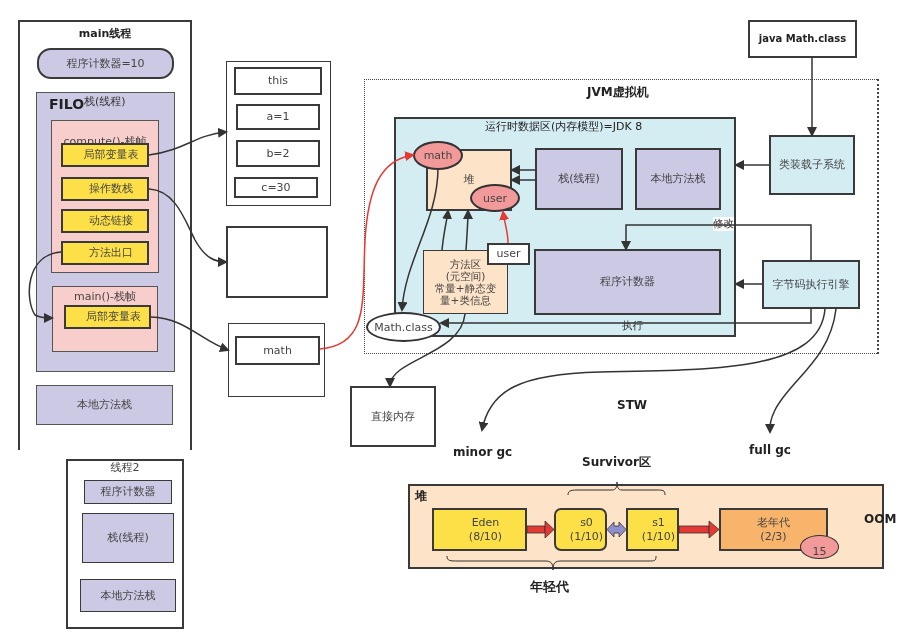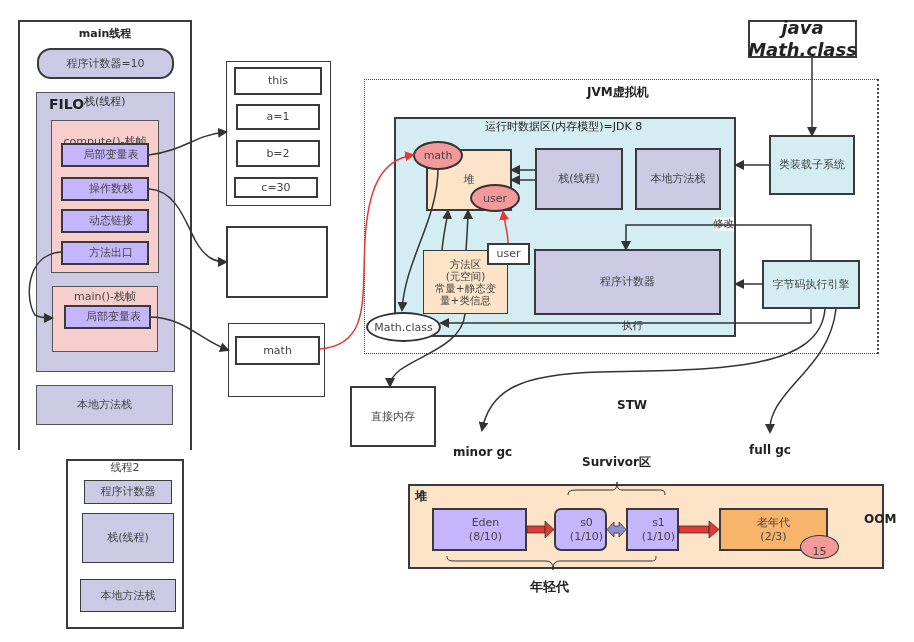--- a/index.html
+++ b/index.html
@@ -6,21 +6,21 @@
   body { width:914px; height:642px; position:relative; overflow:hidden;
          font-family:"DejaVu Sans", sans-serif; color:#333; }
   .box { position:absolute; box-sizing:border-box; border:2px solid #3a3a3a;
          display:flex; align-items:center; justify-content:center; text-align:center;
          font-size:11px; color:#444; line-height:1.25; }
   .thin { border-width:1.5px; }
   .lbl { position:absolute; font-size:11px; color:#333; white-space:nowrap; }
   .bold { font-weight:bold; color:#222; }
   .purple { background:#ccc9e4; }
   .pink { background:#f8cecc; }
-  .green { background:#c4b5fd;padding-left:12px; }
+  .green { background:#fde047;padding-left:12px; }
   .cyan { background:#d3edf2; }
   .peach { background:#fde3c8; }
   .orange { background:#f9b46b; }
   .white { background:#fff; }
   .ellipse { position:absolute; box-sizing:border-box; border:2px solid #333; border-radius:50%;
              display:flex; align-items:center; justify-content:center; font-size:11px; color:#444; }
   .redell { background:#f29a99; }
   svg.overlay { position:absolute; left:0; top:0; pointer-events:none; }
 </style>
 </head>
@@ -146,21 +146,21 @@
 
 <div class="box cyan" style="left:769px;top:135px;width:86px;height:60px;">
   <span>类装载子系统</span>
   </div>
 
 <div class="box cyan" style="left:762px;top:260px;width:98px;height:49px;">
   <span>字节码执行引擎</span>
   </div>
 
 <div class="box white" style="left:748px;top:20px;width:109px;height:38px;">
-  <span class="bold" style="font-size:18px;font-style:italic;">java Math.class</span>
+  <span class="bold" style="font-size:10px;">java Math.class</span>
   </div>
 
 <span class="lbl bold" style="left:617px;top:398px;font-size:12px;">STW</span>
 <span class="lbl bold" style="left:453px;top:445px;font-size:12px;">minor gc</span>
 <span class="lbl bold" style="left:749px;top:443px;font-size:12px;">full gc</span>
 <span class="lbl bold" style="left:582px;top:454px;font-size:12px;">Survivor区</span>
 
 <div class="box peach" style="left:408px;top:484px;width:476px;height:85px;"></div>
 <span class="lbl bold" style="left:415px;top:488px;font-size:12px;">堆</span>
 

